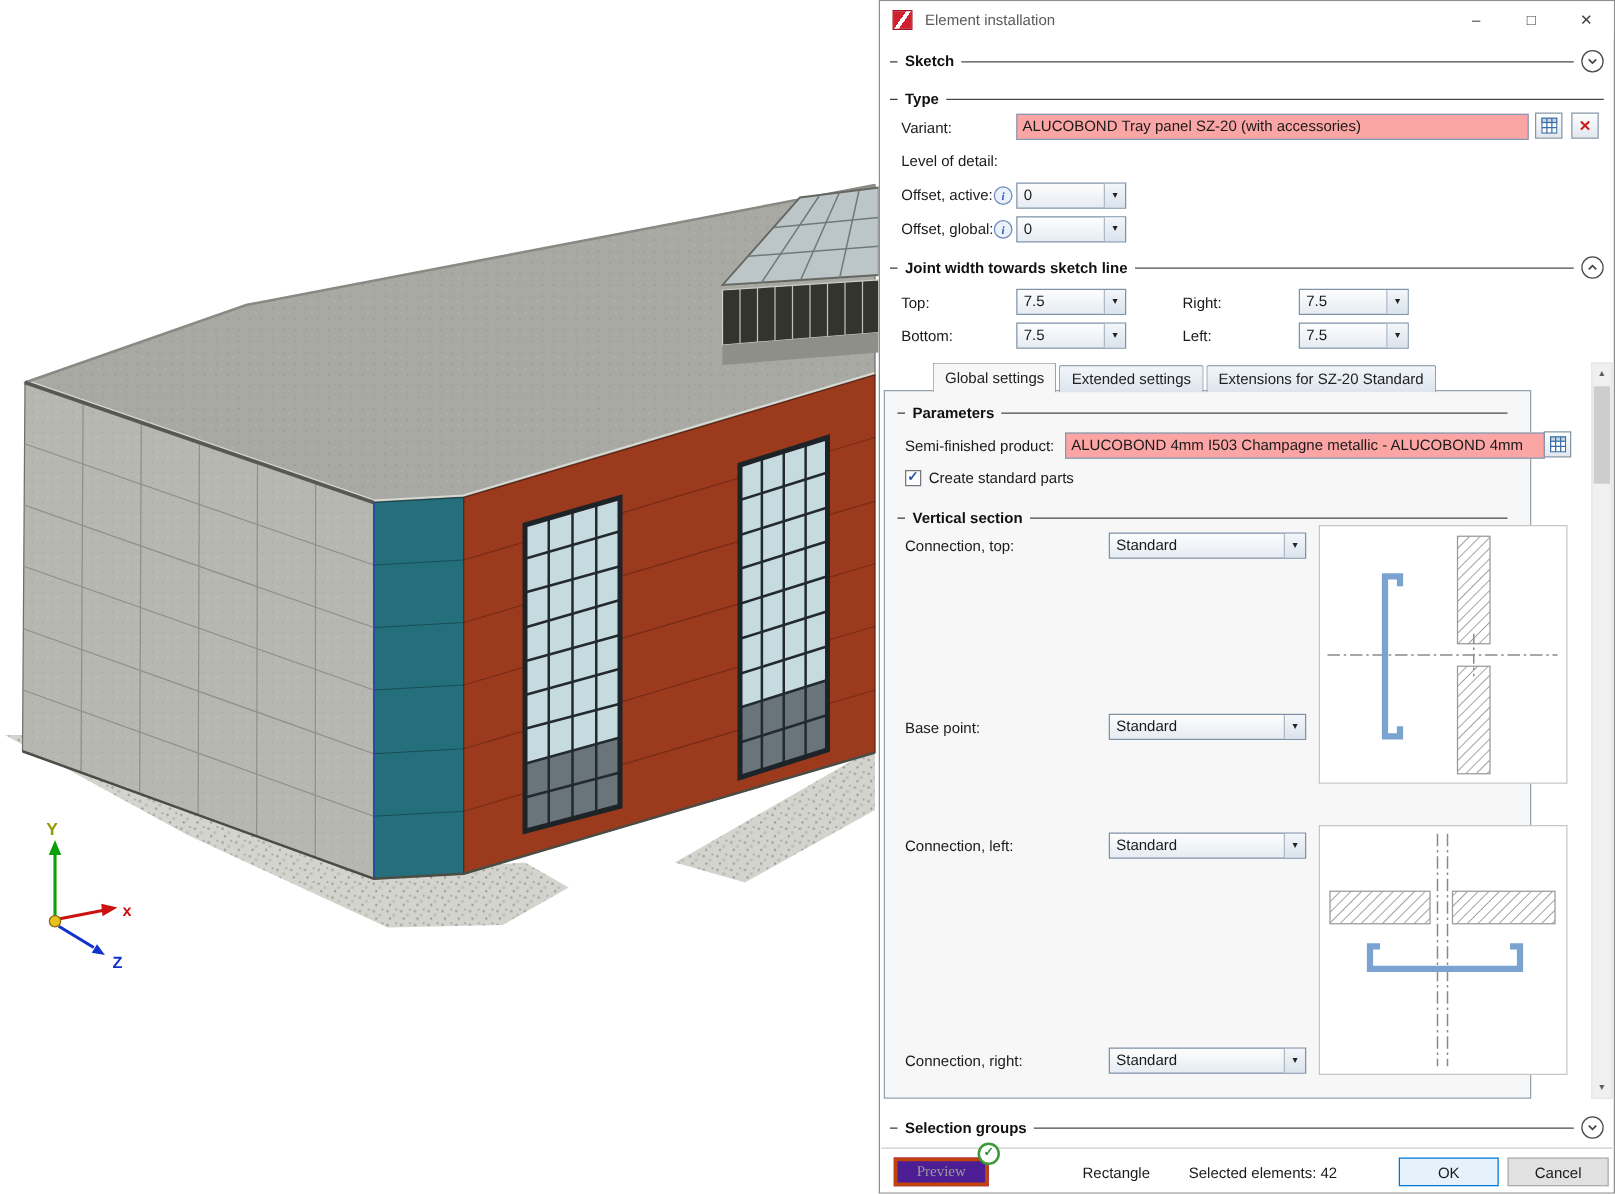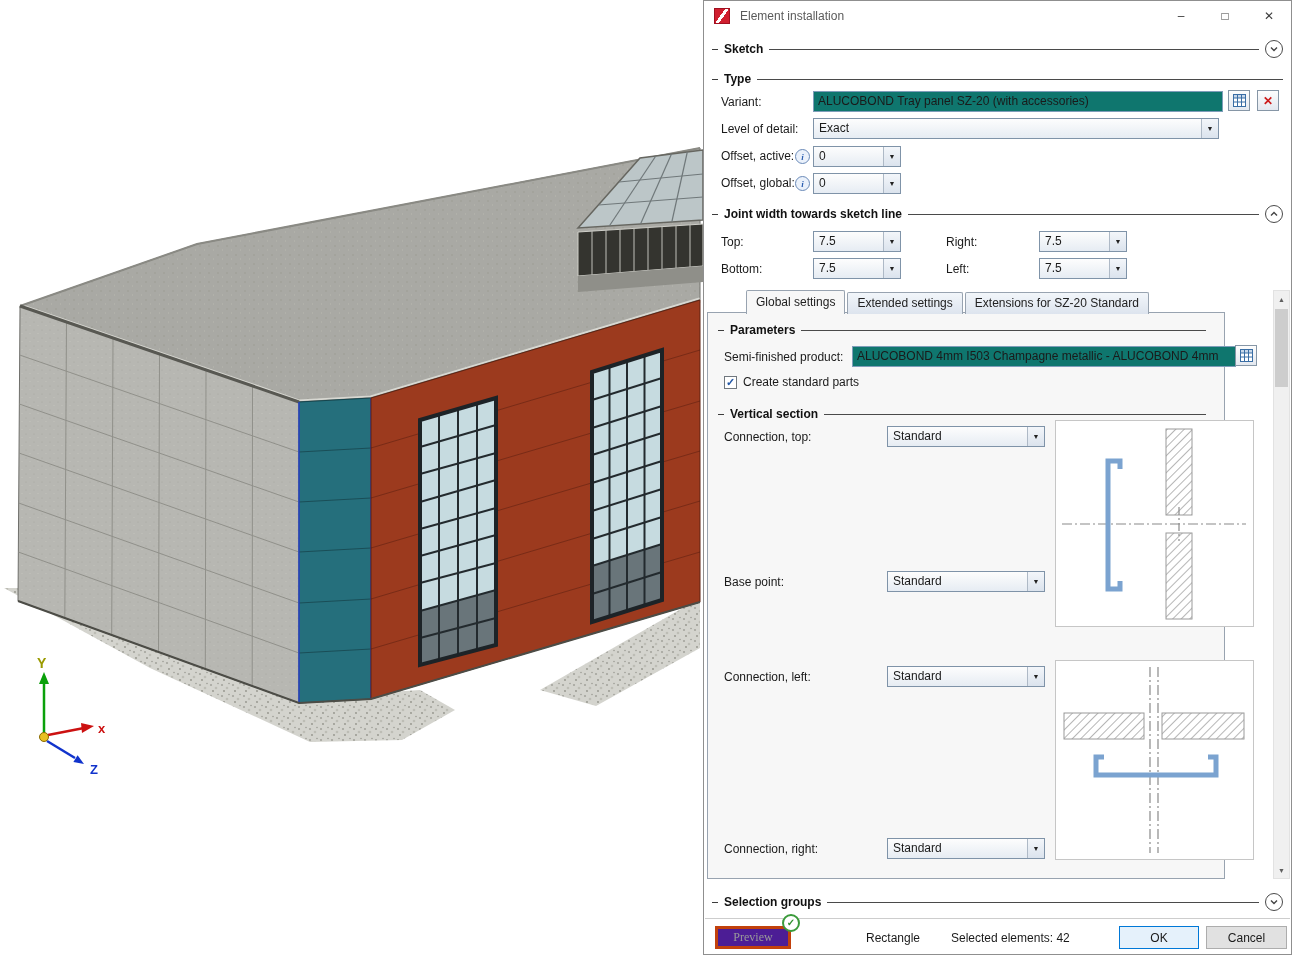--- a/index.html
+++ b/index.html
@@ -24,21 +24,21 @@
   .winbtn { width:44px; height:30px; display:flex; align-items:center; justify-content:center; color:#3c3c3c; font-size:12px; }
 
   .group-header { position:absolute; display:flex; align-items:center; gap:6px; height:16px; }
   .group-header .tick { width:6px; border-top:1px solid #3c3c3c; }
   .group-header .lbl { font-weight:bold; font-size:12px; white-space:nowrap; color:#111; }
   .group-header .rule { flex:1; border-top:1px solid #4a4a4a; height:0; }
   .circle-chev { width:16px; height:16px; border-radius:50%; border:1px solid #4a4a4a; background:#fff;
     display:flex; align-items:center; justify-content:center; flex:0 0 auto; }
 
   .label { position:absolute; white-space:nowrap; }
-  .yellow-field { position:absolute; background:#0f766e; border:1px solid #7f9db9; height:19px; line-height:19px;
+  .yellow-field { position:absolute; background:#fca5a5; border:1px solid #7f9db9; height:19px; line-height:19px;
     padding:0 4px; overflow:hidden; white-space:nowrap; box-sizing:content-box; }
   .combo { position:absolute; height:21px; border:1px solid #7f93a8; box-sizing:border-box;
     background:linear-gradient(#fdfdfd,#e6ecf3); display:flex; align-items:stretch; }
   .combo .cval { flex:1; padding:0 5px; line-height:19px; overflow:hidden; white-space:nowrap; }
   .combo .carr { width:16px; display:flex; align-items:center; justify-content:center; font-size:7px; color:#222;
     border-left:1px solid #aeb9c6; background:linear-gradient(#f3f6fa,#dbe3ed); }
   .icon-btn { position:absolute; width:22px; height:21px; box-sizing:border-box; border:1px solid #8696a6;
     background:linear-gradient(#fdfdfd,#e3e8ef); display:flex; align-items:center; justify-content:center; }
   .info-icon { position:absolute; width:13px; height:13px; border-radius:50%; border:1px solid #6a8ab8;
     background:#eaf1fb; color:#2a5db0; font:italic bold 9px "Liberation Serif", serif;
@@ -251,24 +251,20 @@
       <line x1="4.5" y1="0.5" x2="4.5" y2="12.5" stroke="#3a6ea5"></line>
       <line x1="8.5" y1="0.5" x2="8.5" y2="12.5" stroke="#3a6ea5"></line>
       <line x1="0.5" y1="8" x2="12.5" y2="8" stroke="#3a6ea5"></line>
     </svg>
   </div>
   <div class="icon-btn" style="left:553px; top:89px; color:#cc1a1a; font-weight:bold;">
     <span>✕</span>
   </div>
 
   <div class="label" style="left:17px; top:121px;">Level of detail:</div>
-  <div class="combo" style="left:109px; top:117px; width:406px;">
-    <span class="cval">Exact</span>
-    <span class="carr">▼</span>
-  </div>
 
   <div class="label" style="left:17px; top:148px;">Offset, active:</div>
   <div class="info-icon" style="left:91px; top:148px;">i</div>
   <div class="combo" style="left:109px; top:145px; width:88px;">
     <span class="cval">0</span>
     <span class="carr">▼</span>
   </div>
 
   <div class="label" style="left:17px; top:175px;">Offset, global:</div>
   <div class="info-icon" style="left:91px; top:175px;">i</div>

